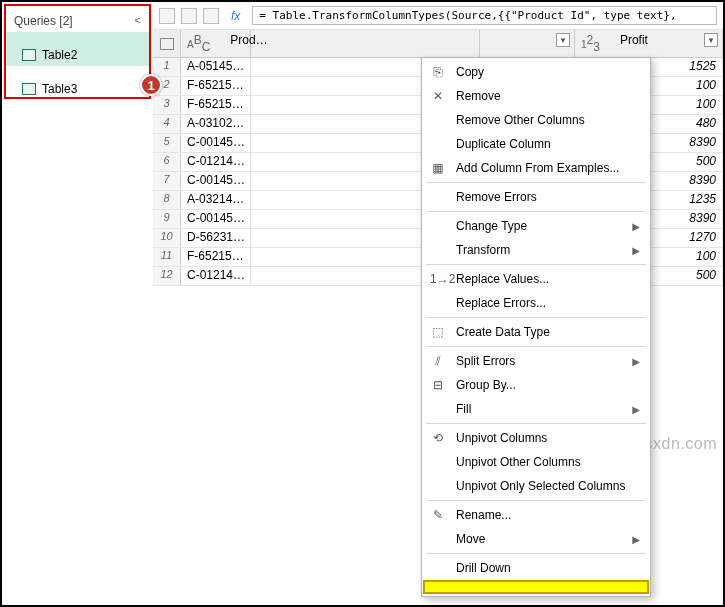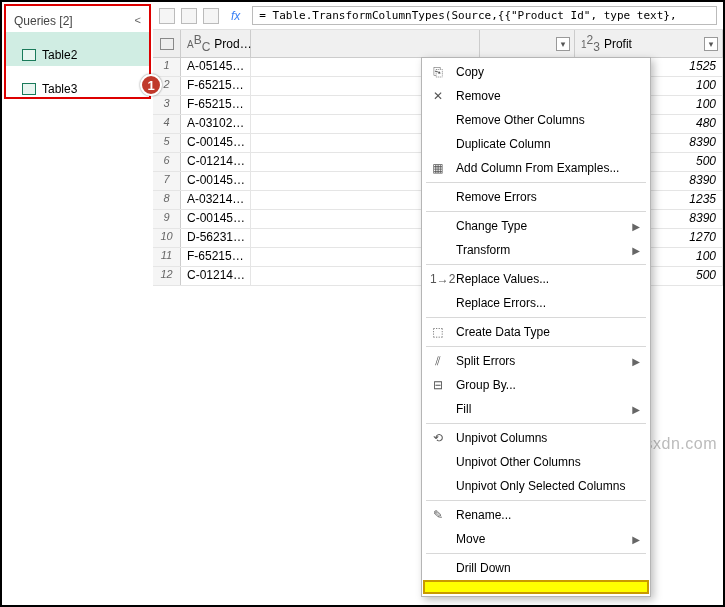--- a/index.html
+++ b/index.html
@@ -15,21 +15,21 @@
 .badge1{background:#c0392b;left:138px;top:72px;}
 .badge2{background:#c0392b;left:462px;top:558px;}
 .right-area{flex:1;display:flex;flex-direction:column;position:relative;}
 .formula-row{display:flex;align-items:center;padding:4px 6px;gap:6px;border-bottom:1px solid #e0e0e0;}
 .formula-row .fx{font-style:italic;color:#3b82f6;padding:0 6px;}
 .formula-row .btn{width:16px;height:16px;border:1px solid #bbb;background:#f5f5f5;}
 .formula-input{flex:1;border:1px solid #bbb;padding:2px 6px;font-family:Consolas,monospace;font-size:11px;white-space:nowrap;overflow:hidden;}
 .grid{display:flex;flex-direction:column;}
 .grid-header{display:flex;background:#f0f0f0;border-bottom:1px solid #ccc;}
 .row-head-col{width:28px;border-right:1px solid #ccc;background:#eee;display:flex;align-items:center;justify-content:center;}
-.col{border-right:1px solid #ccc;padding:3px 6px;display:flex;align-items:center;gap:4px;position:relative;}
+.col{border-right:1px solid #ccc;padding:3px 6px;display:flex;align-items:flex-start;gap:20px;position:relative;}
 .col .type-icon{font-size:10px;color:#666;}
 .col .dd{position:absolute;right:4px;border:1px solid #999;width:14px;height:14px;background:#fff;font-size:9px;display:flex;align-items:center;justify-content:center;color:#555;}
 .c-prod{width:70px;}
 .c-mid{width:229px;}
 .c-val{width:95px;text-align:right;justify-content:flex-end;}
 .c-prof{width:148px;text-align:right;justify-content:flex-end;position:relative;}
 .grid-body .row{display:flex;border-bottom:1px solid #e5e5e5;height:19px;}
 .row-head{width:28px;background:#f5f5f5;border-right:1px solid #ccc;text-align:center;color:#666;padding-top:1px;font-style:italic;font-size:11px;}
 .cell{border-right:1px solid #e5e5e5;padding:1px 6px;overflow:hidden;white-space:nowrap;}
 .context-menu{position:absolute;left:268px;top:55px;width:230px;background:#fff;border:1px solid #b5b5b5;box-shadow:3px 3px 8px rgba(0,0,0,.25);padding:2px 0;z-index:50;}

